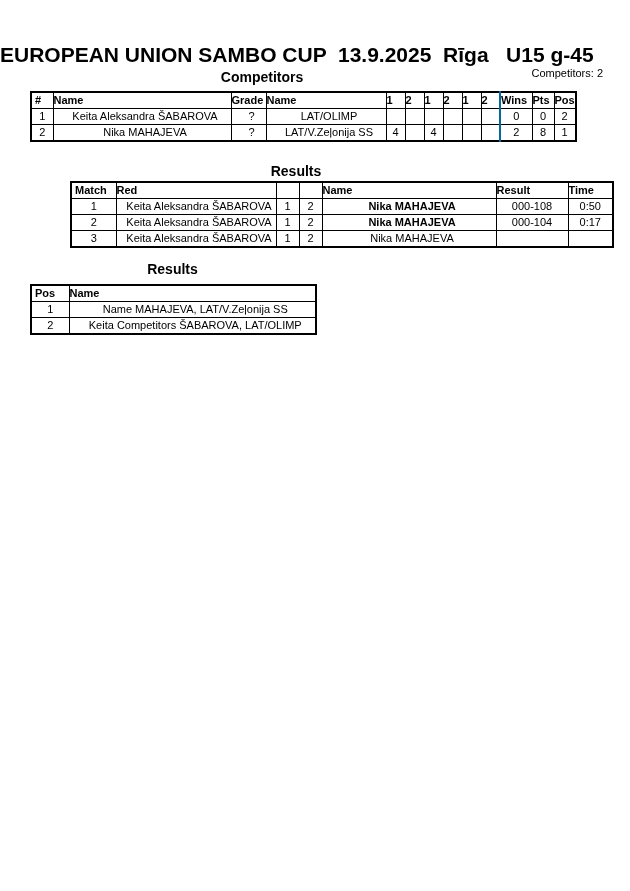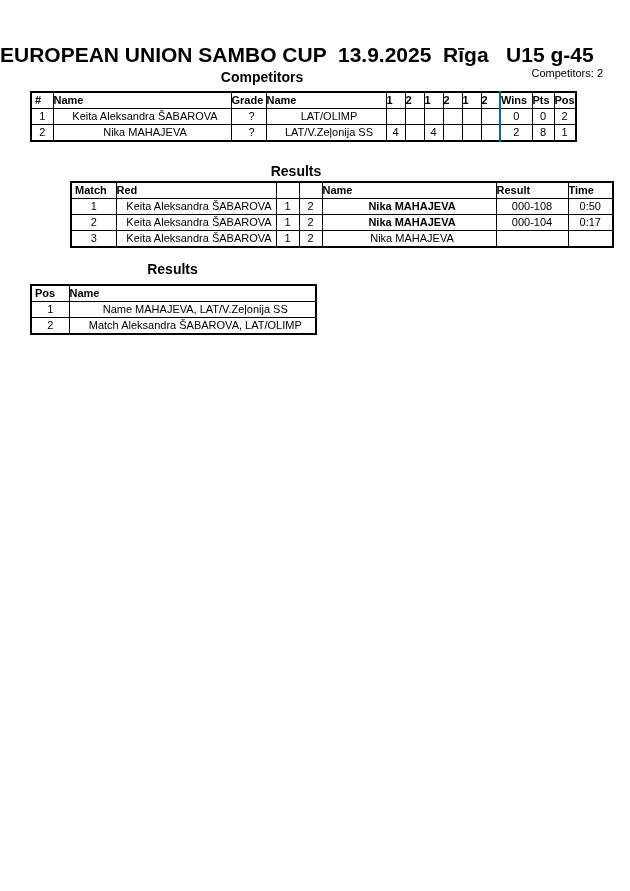--- a/index.html
+++ b/index.html
@@ -179,16 +179,16 @@
     </tr>
   </thead>
   <tbody>
 
   <tr>
       <td class="ac">1</td>
       <td class="al">Name MAHAJEVA, LAT/V.Zeļonija SS</td>
     </tr>
       <tr>
       <td class="ac">2</td>
-      <td class="al">Match Aleksandra ŠABAROVA, LAT/OLIMP</td>
+      <td class="al">Keita Competitors ŠABAROVA, LAT/OLIMP</td>
     </tr>
     </tbody>
 </table>
 
 </body></html>

